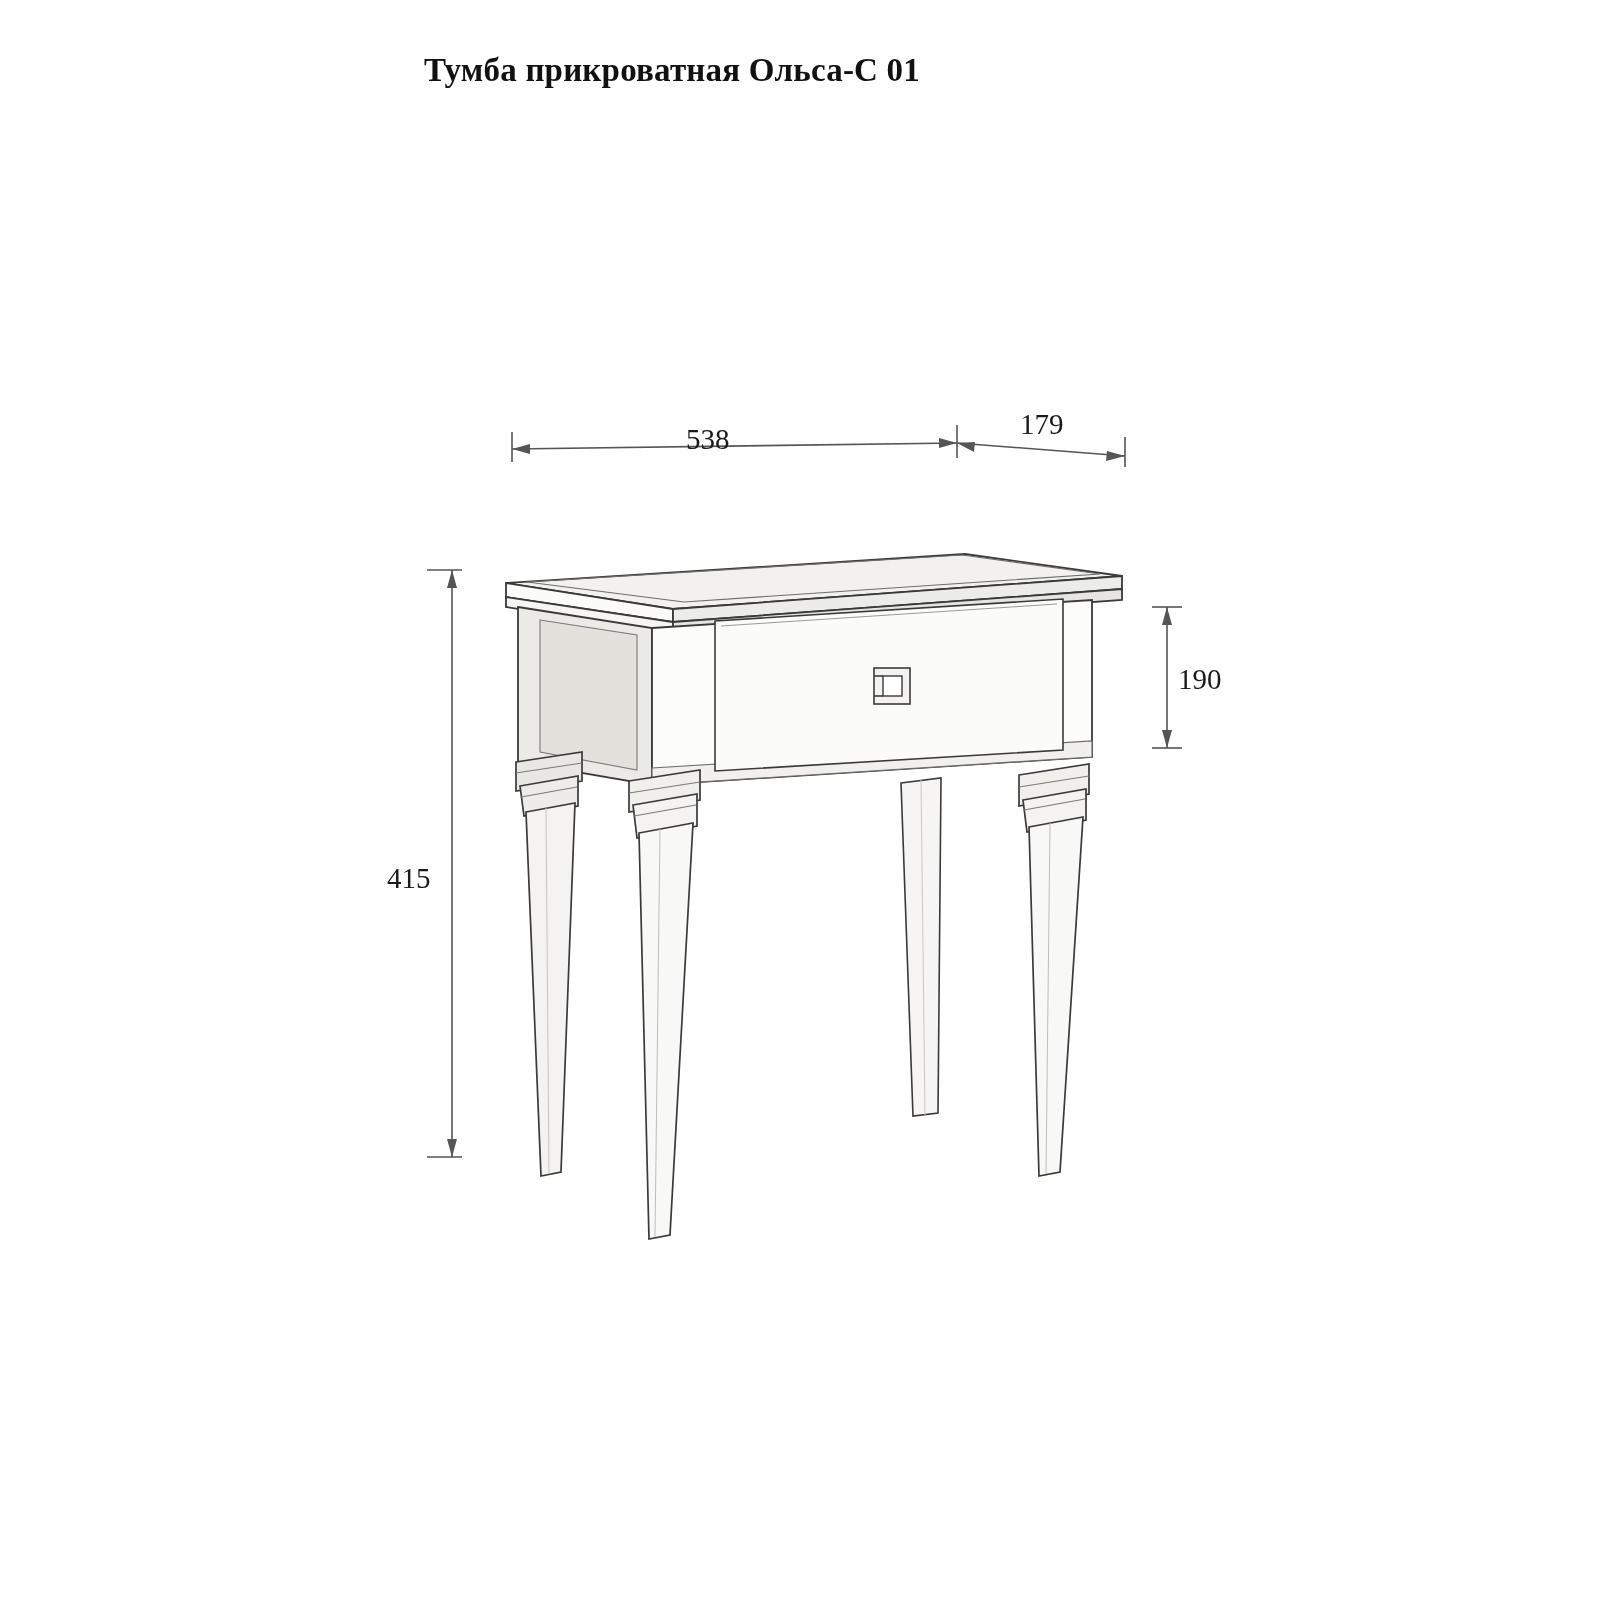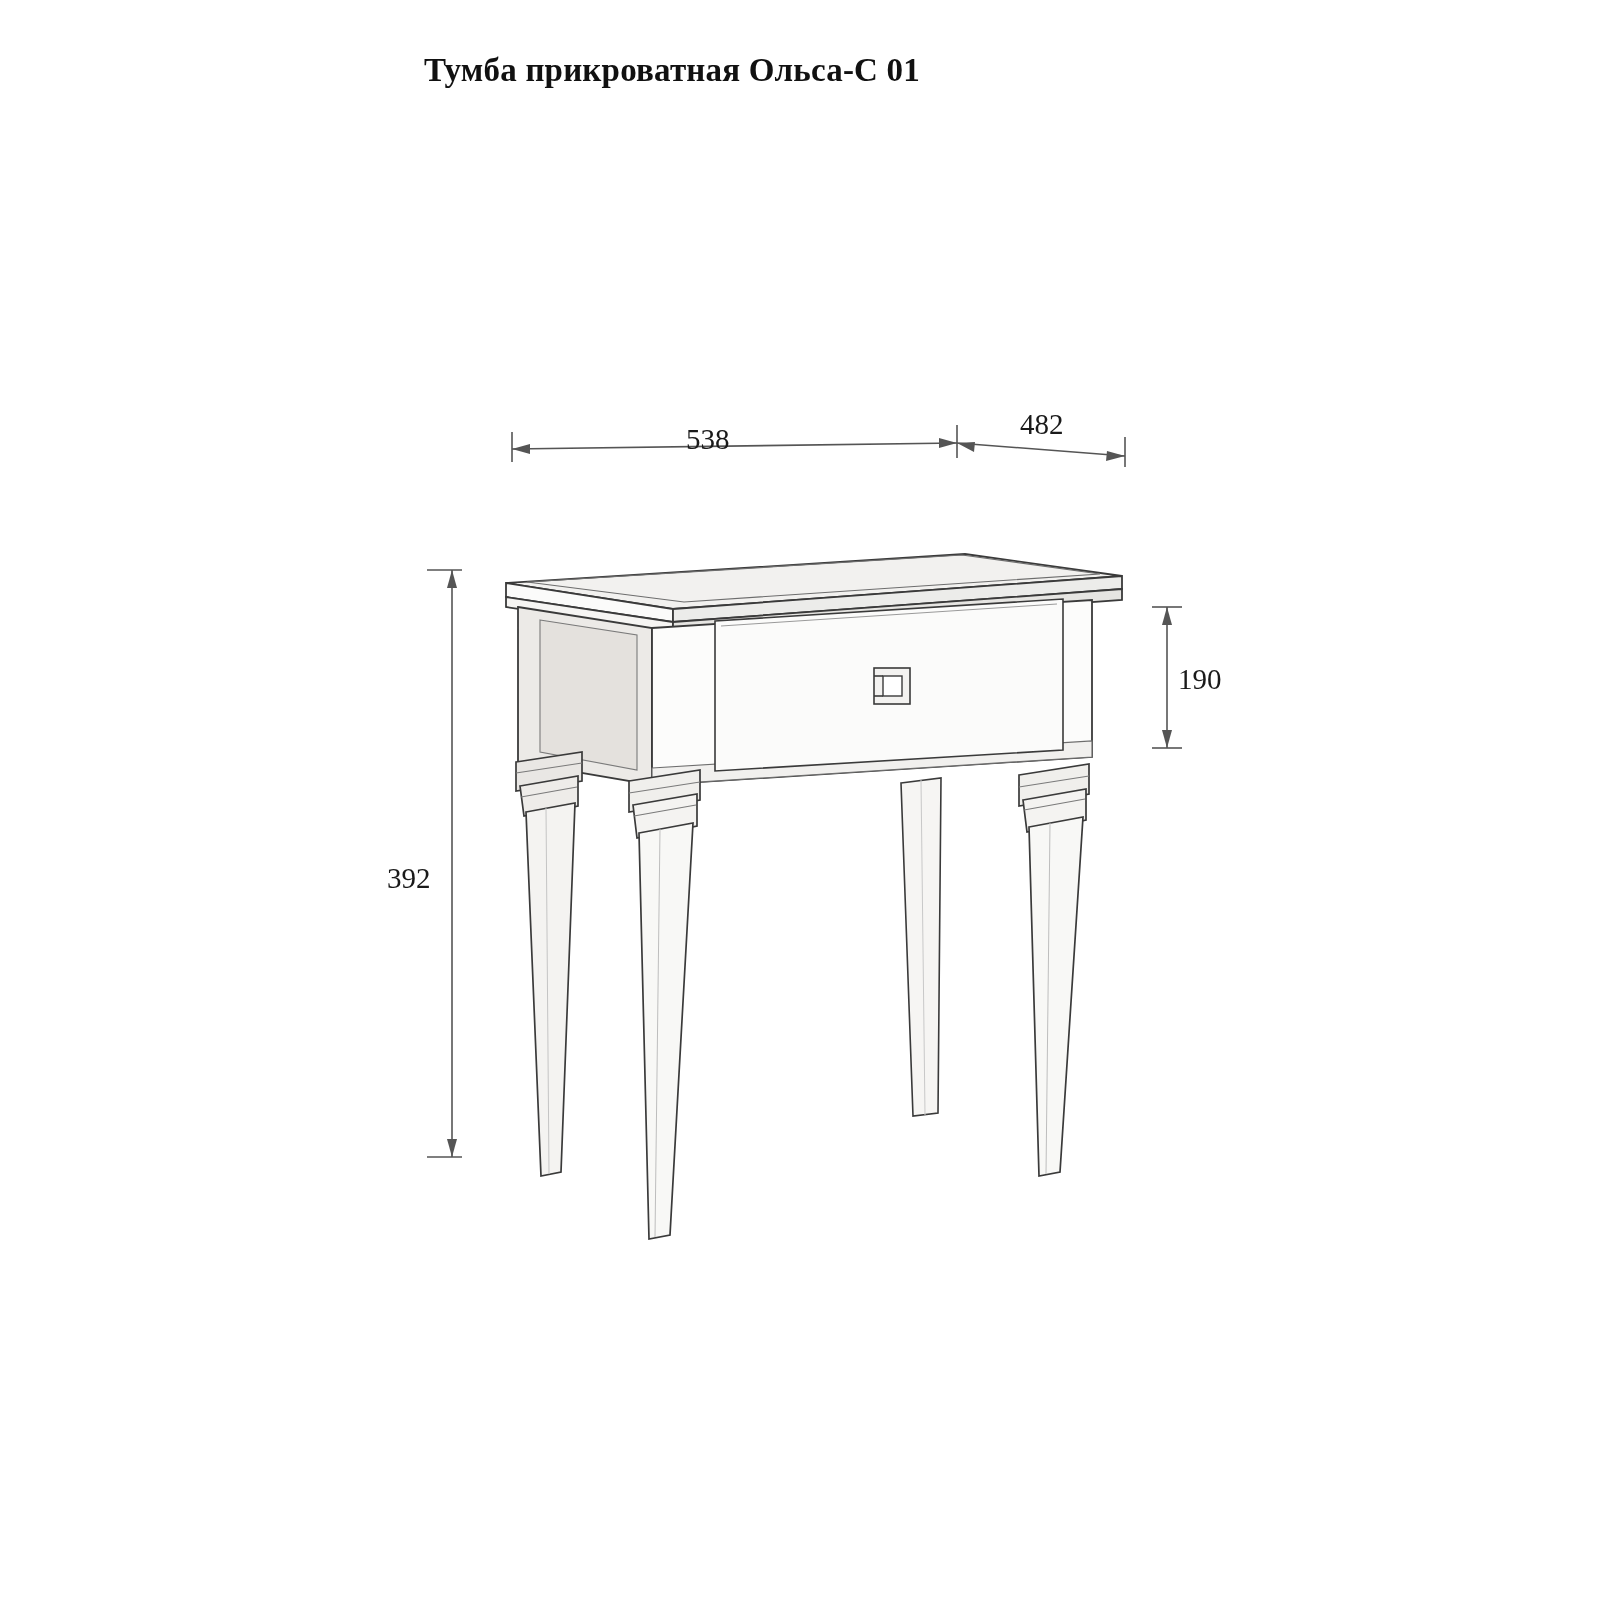--- a/index.html
+++ b/index.html
@@ -156,17 +156,17 @@
 
   <g stroke="#3a3a3a" stroke-width="1.6">
     <polygon points="901,783 941,778 938,1113 913,1116" fill="#f6f5f3"></polygon>
     <polyline points="921,780 925,1115" fill="none" stroke="#c8c8c8" stroke-width="1"></polyline>
   </g>
 
 </svg>
 
 <div class="dim-label" id="dim-width-top-label">538</div>
 
-<div class="dim-label" id="dim-depth-top-label">482</div>
+<div class="dim-label" id="dim-depth-top-label">179</div>
 
 <div class="dim-label" id="dim-drawer-label">190</div>
 
-<div class="dim-label" id="dim-height-label">392</div>
+<div class="dim-label" id="dim-height-label">415</div>
 
 </body></html>

